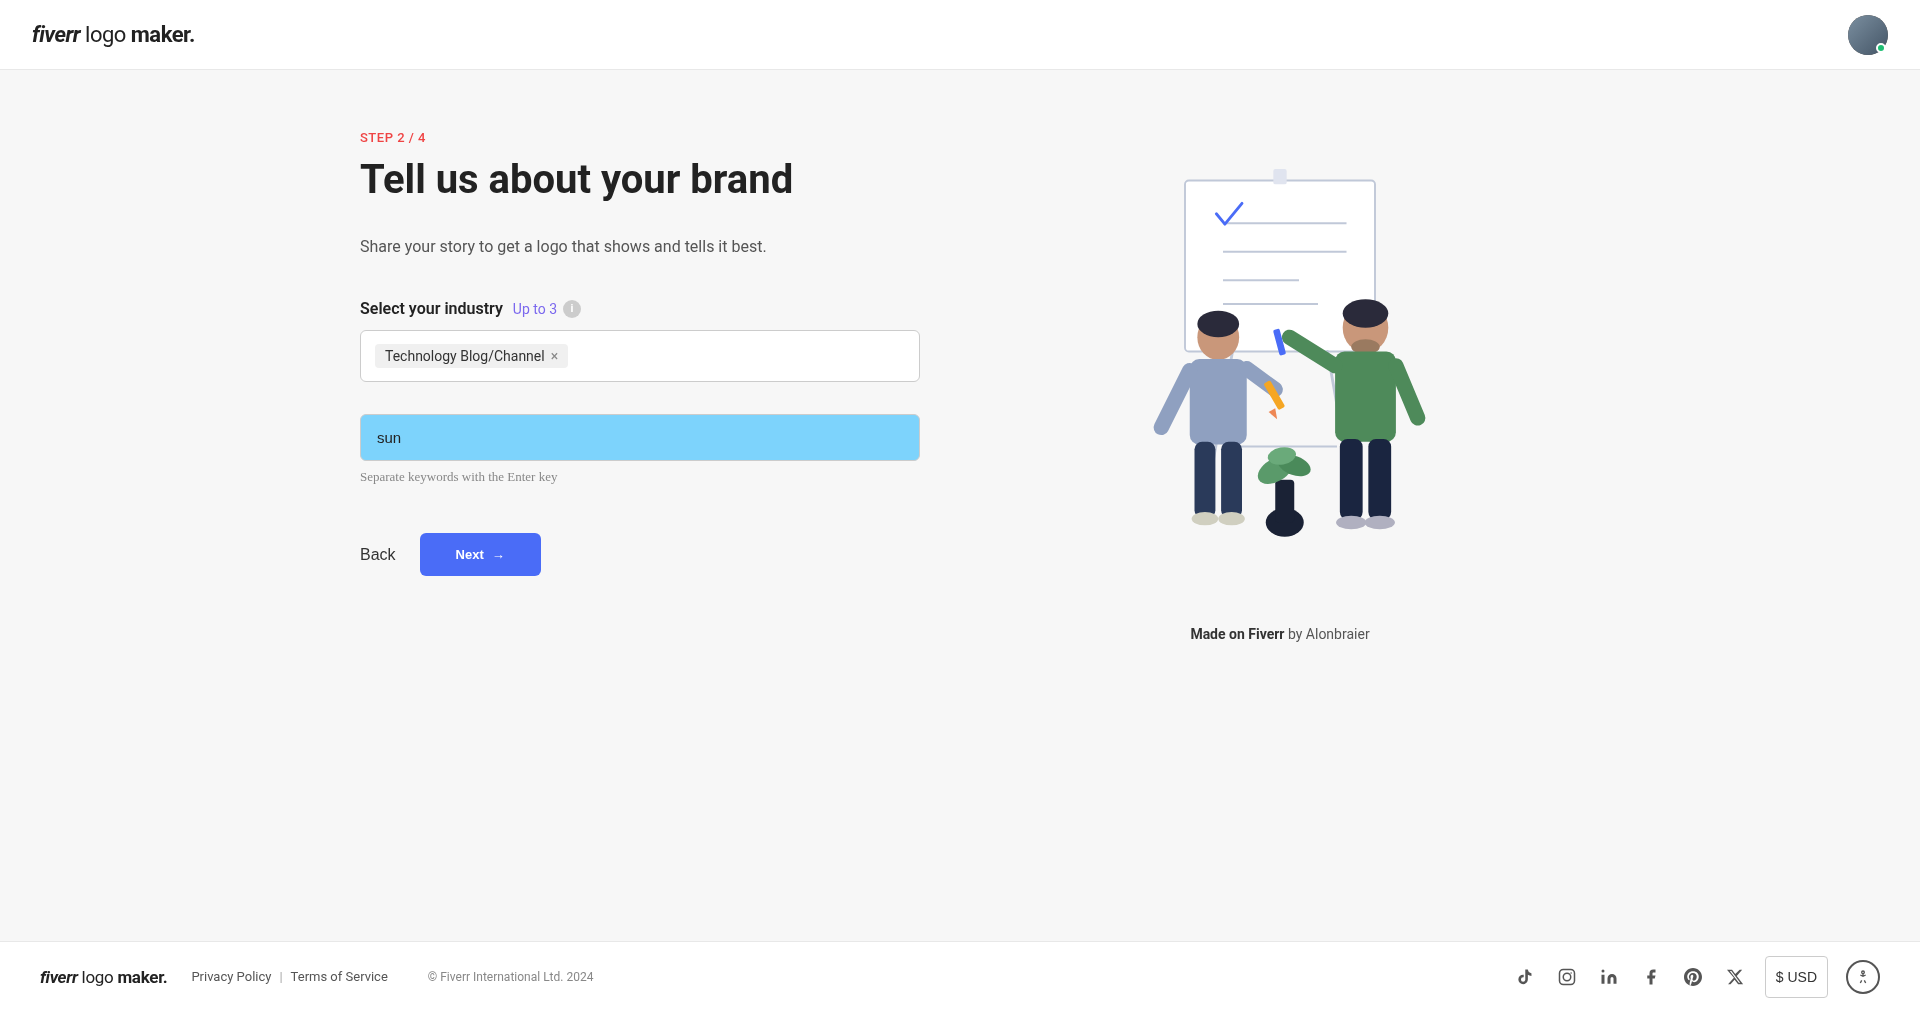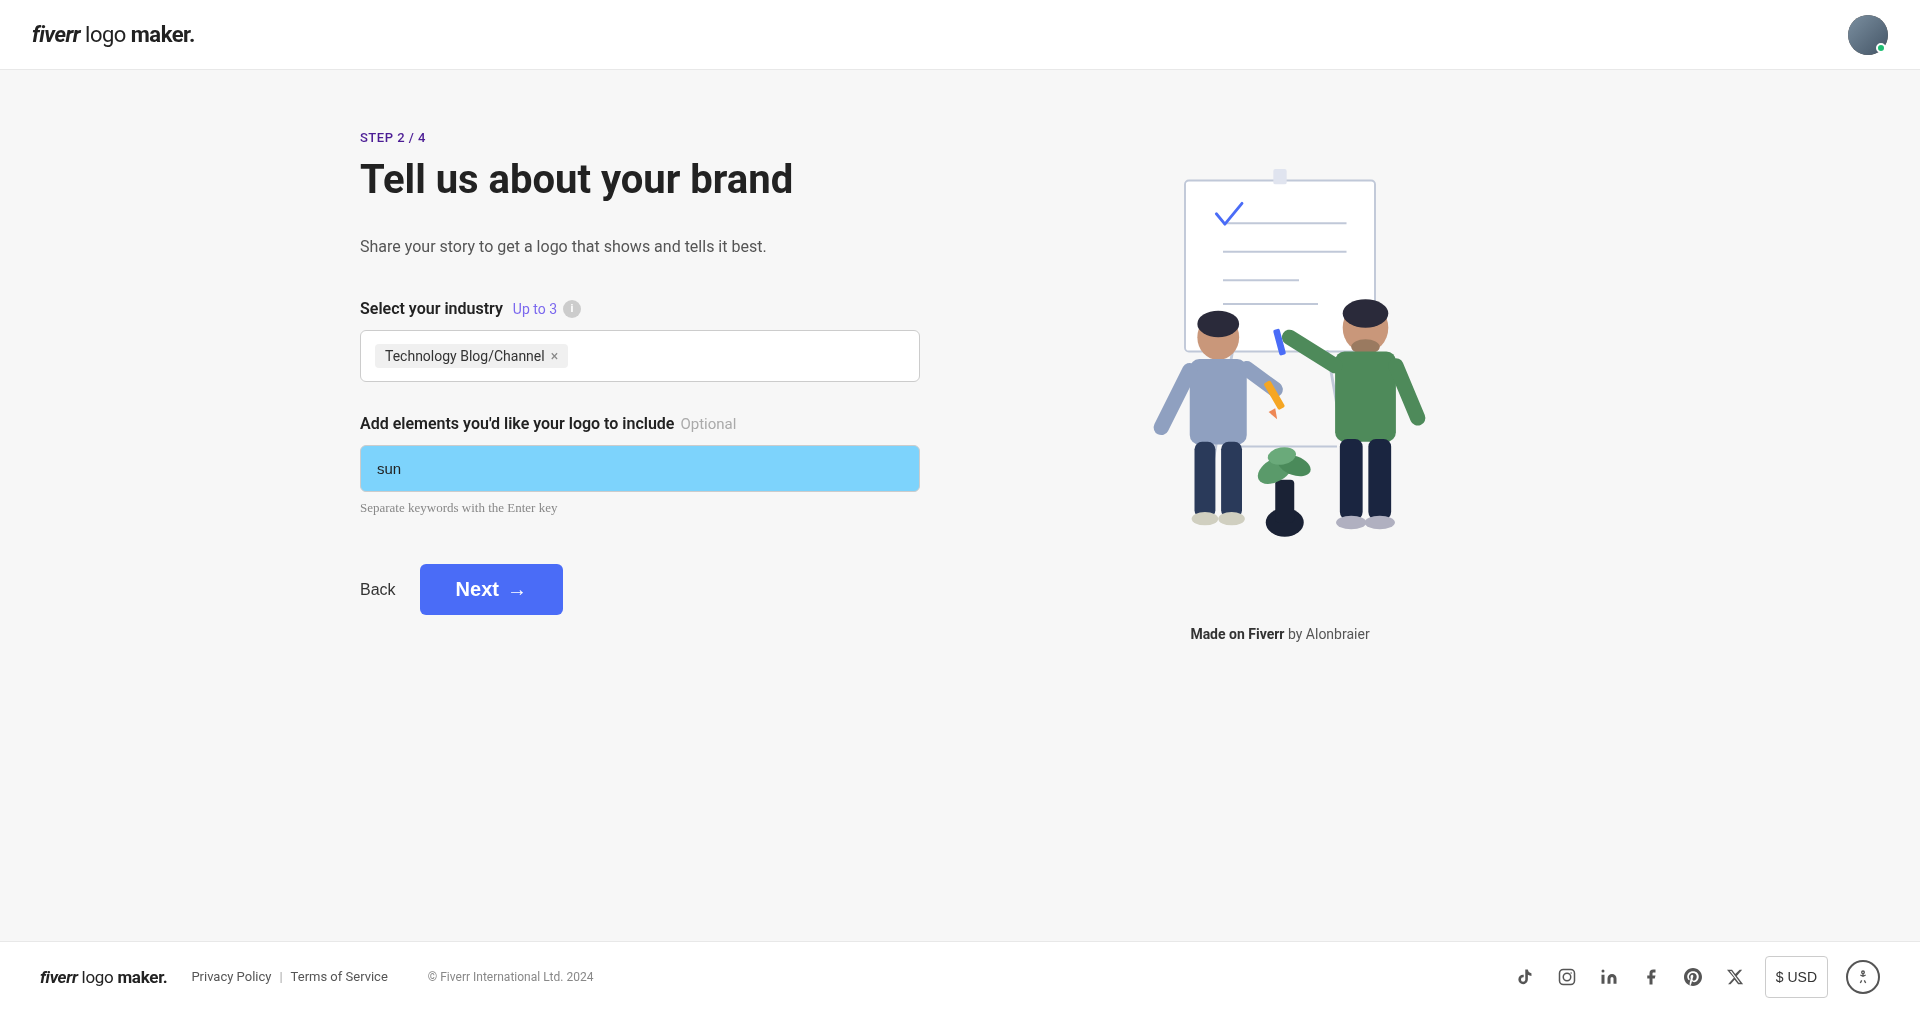--- a/index.html
+++ b/index.html
@@ -79,21 +79,21 @@
       max-width: 1200px;
       align-items: flex-start;
       gap: 80px;
     }
     .form-side {
       flex: 1;
       max-width: 560px;
     }
     .step-label {
       font-size: 13px;
-      color: #4c1d95;
+      color: #ef4444;
       letter-spacing: 0.5px;
       text-transform: uppercase;
       margin-bottom: 12px;
       font-weight: 500;
     }
     .page-title {
       font-size: 40px;
       font-weight: 700;
       color: #222;
       margin-bottom: 32px;
@@ -205,21 +205,21 @@
       cursor: pointer;
       font-weight: 500;
       padding: 0;
     }
     .next-btn {
       background: #4a6cf7;
       color: #fff;
       border: none;
       border-radius: 6px;
       padding: 14px 36px;
-      font-size: 20px;
+      font-size: 13px;
       font-weight: 600;
       cursor: pointer;
       display: flex;
       align-items: center;
       gap: 8px;
       transition: background 0.2s;
     }
 
     
     .illustration-side {
@@ -366,24 +366,20 @@
         </div>
         <div class="industry-input-box">
           <div class="tag">
             <span>Technology Blog/Channel</span>
             <span class="tag-remove">×</span>
           </div>
         </div>
       </div>
 
       <div class="field-group">
-        <div class="field-label">
-          <span>Add elements you'd like your logo to include</span>
-          <span class="optional">Optional</span>
-        </div>
         <input class="elements-input" type="text" value="sun" style="">
         <p class="input-hint">Separate keywords with the Enter key</p>
       </div>
 
       <div class="nav-buttons">
         <button class="back-btn">Back</button>
         <button class="next-btn">
           <span>Next</span>
           <span>→</span>
         </button>

